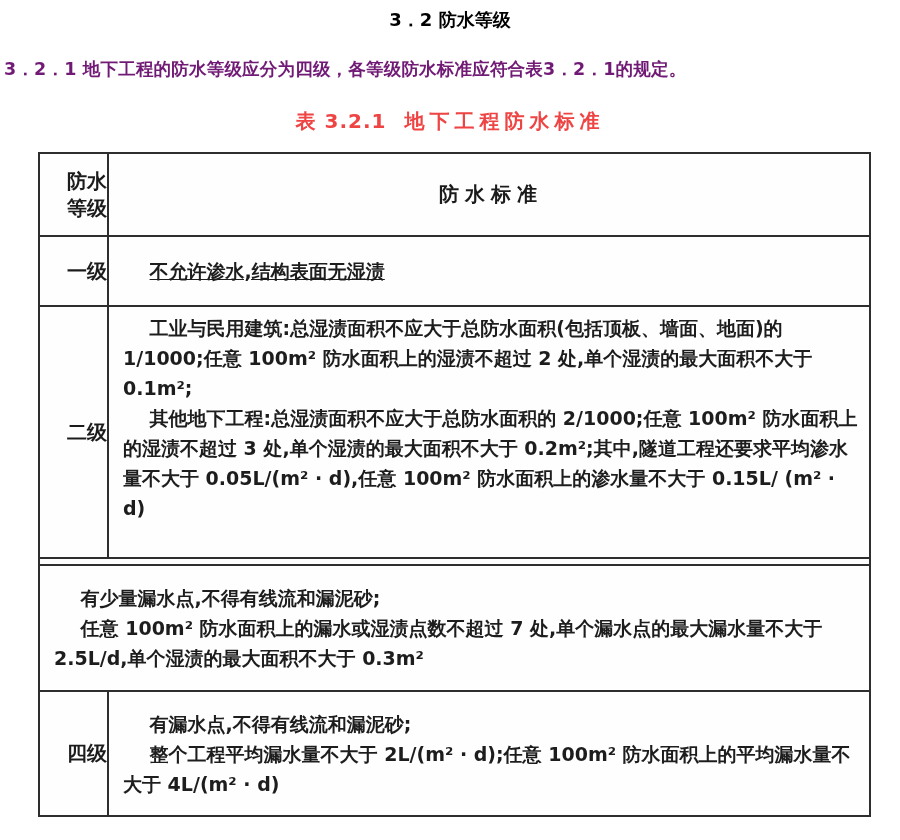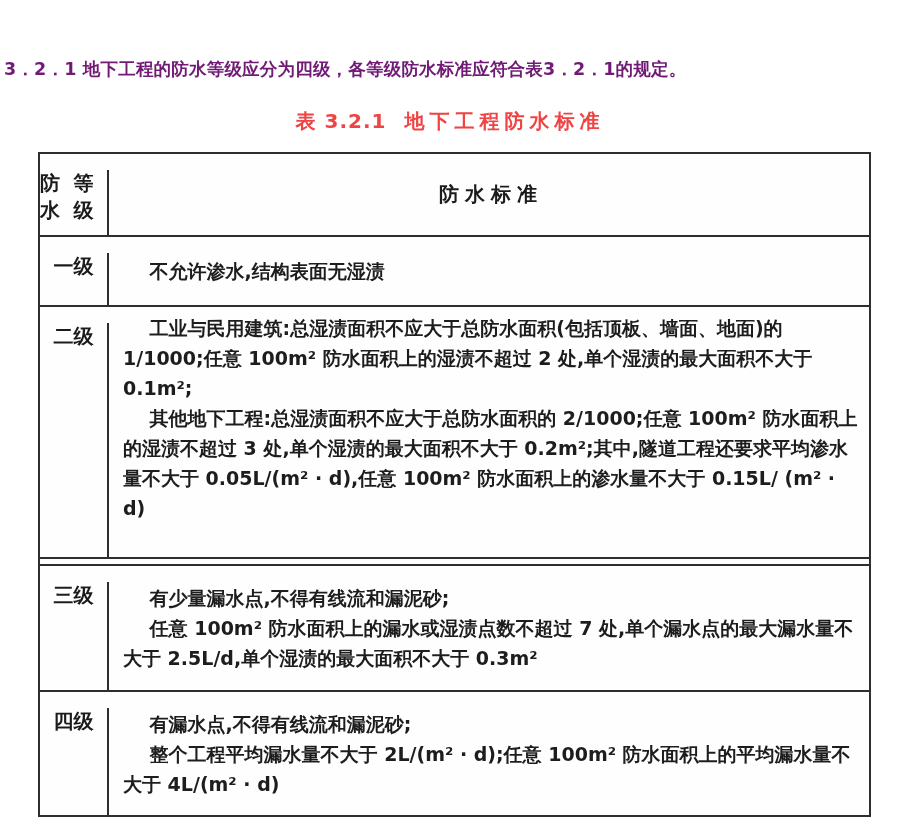--- a/index.html
+++ b/index.html
@@ -32,43 +32,44 @@
   .t-row.bt { border-top: 2px solid #2e2e2e; }
   .row-header { height: 83px; }
   .row-g1 { height: 70px; }
   .row-g2 { height: 252px; }
   .row-gap { height: 5px; flex: 0 0 auto; }
   .row-g3 { height: 128px; }
   .row-g4 { height: 123px; }
 
   .grade-cell {
     flex: 0 0 69px; border-right: 2px solid #2e2e2e;
-    display: flex; flex-direction: row; align-items: flex-start; justify-content: center;
-    font-size: 20px; font-weight: 700; color: #1b1b1b; line-height: 27px; margin-top: 16px;
+    display: flex; flex-direction: column; align-items: flex-end; justify-content: center;
+    font-size: 20px; font-weight: 700; color: #1b1b1b; line-height: 27px;
   }
   .std-cell {
     flex: 1 1 auto; padding: 0 10px 1px 14px;
     font-size: 19px; font-weight: 700; color: #1d1d1d; line-height: 30px;
     display: flex; flex-direction: column; justify-content: flex-start;
     overflow: hidden;
   }
-  .std-cell.center-v { justify-content: center; }
+  .std-cell.center-v { justify-content: center; text-decoration: underline; }
   .std-cell.head {
     align-items: center; justify-content: center;
     font-size: 20px; letter-spacing: 6px; color: #1b1b1b;
   }
   .pad-top-sm { padding-top: 6px; }
   .pad-top-md { padding-top: 17px; }
   .para { text-indent: 1.4em; }
 </style>
 </head>
 <body>
 
 <div class="page">
 
+  <div class="section-title">3．2 防水等级</div>
 
   <div class="clause">3．2．1 地下工程的防水等级应分为四级，各等级防水标准应符合表3．2．1的规定。</div>
 
   <div class="caption">
     <span class="cap-label">表 3.2.1</span><span class="cap-title">地下工程防水标准</span>
   </div>
 
   <div class="std-table">
 
     <div class="t-row row-header bb">
@@ -92,21 +93,20 @@
       <div class="grade-cell">二级</div>
       <div class="std-cell pad-top-sm">
         <div class="para">工业与民用建筑:总湿渍面积不应大于总防水面积(包括顶板、墙面、地面)的 1/1000;任意 100m² 防水面积上的湿渍不超过 2 处,单个湿渍的最大面积不大于 0.1m²;</div>
         <div class="para">其他地下工程:总湿渍面积不应大于总防水面积的 2/1000;任意 100m² 防水面积上的湿渍不超过 3 处,单个湿渍的最大面积不大于 0.2m²;其中,隧道工程还要求平均渗水量不大于 0.05L/(m² · d),任意 100m² 防水面积上的渗水量不大于 0.15L/ (m² · d)</div>
       </div>
     </div>
 
     <div class="t-row row-gap"></div>
 
     <div class="t-row row-g3 bt bb">
-      <div class="grade-cell">三级</div>
       <div class="std-cell pad-top-md">
         <div class="para">有少量漏水点,不得有线流和漏泥砂;</div>
         <div class="para">任意 100m² 防水面积上的漏水或湿渍点数不超过 7 处,单个漏水点的最大漏水量不大于 2.5L/d,单个湿渍的最大面积不大于 0.3m²</div>
       </div>
     </div>
 
     <div class="t-row row-g4">
       <div class="grade-cell">四级</div>
       <div class="std-cell pad-top-md">
         <div class="para">有漏水点,不得有线流和漏泥砂;</div>

